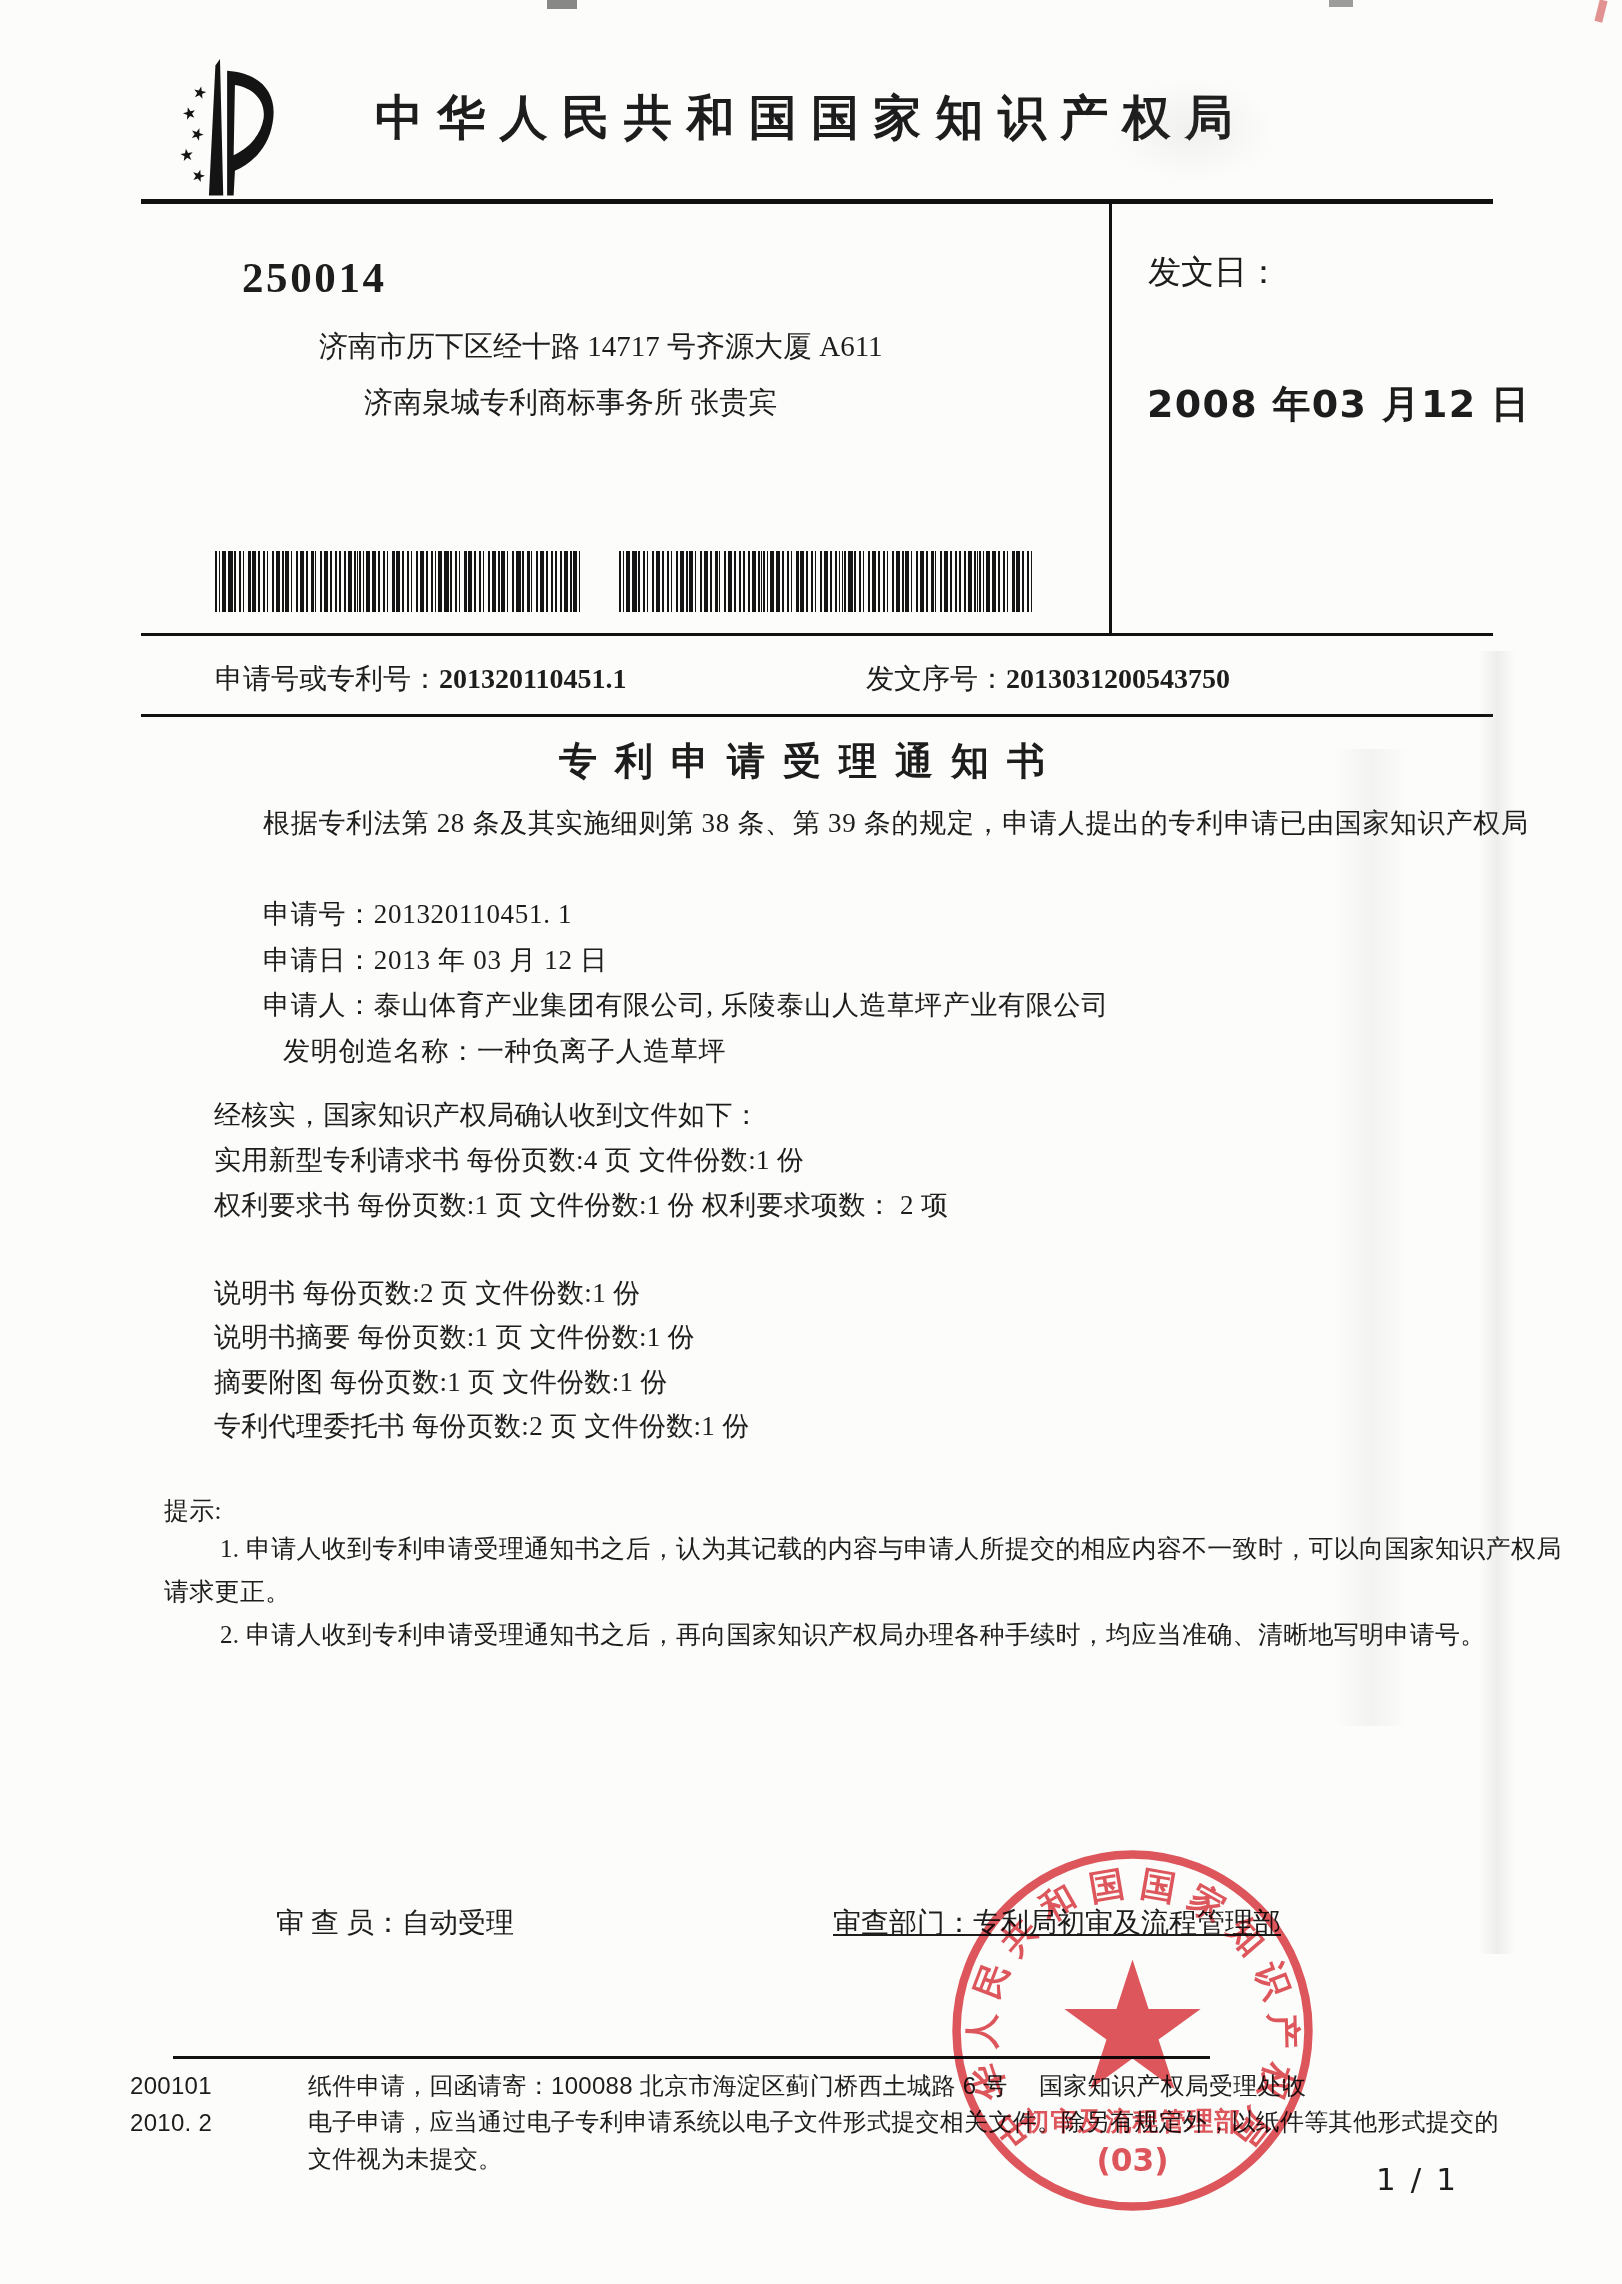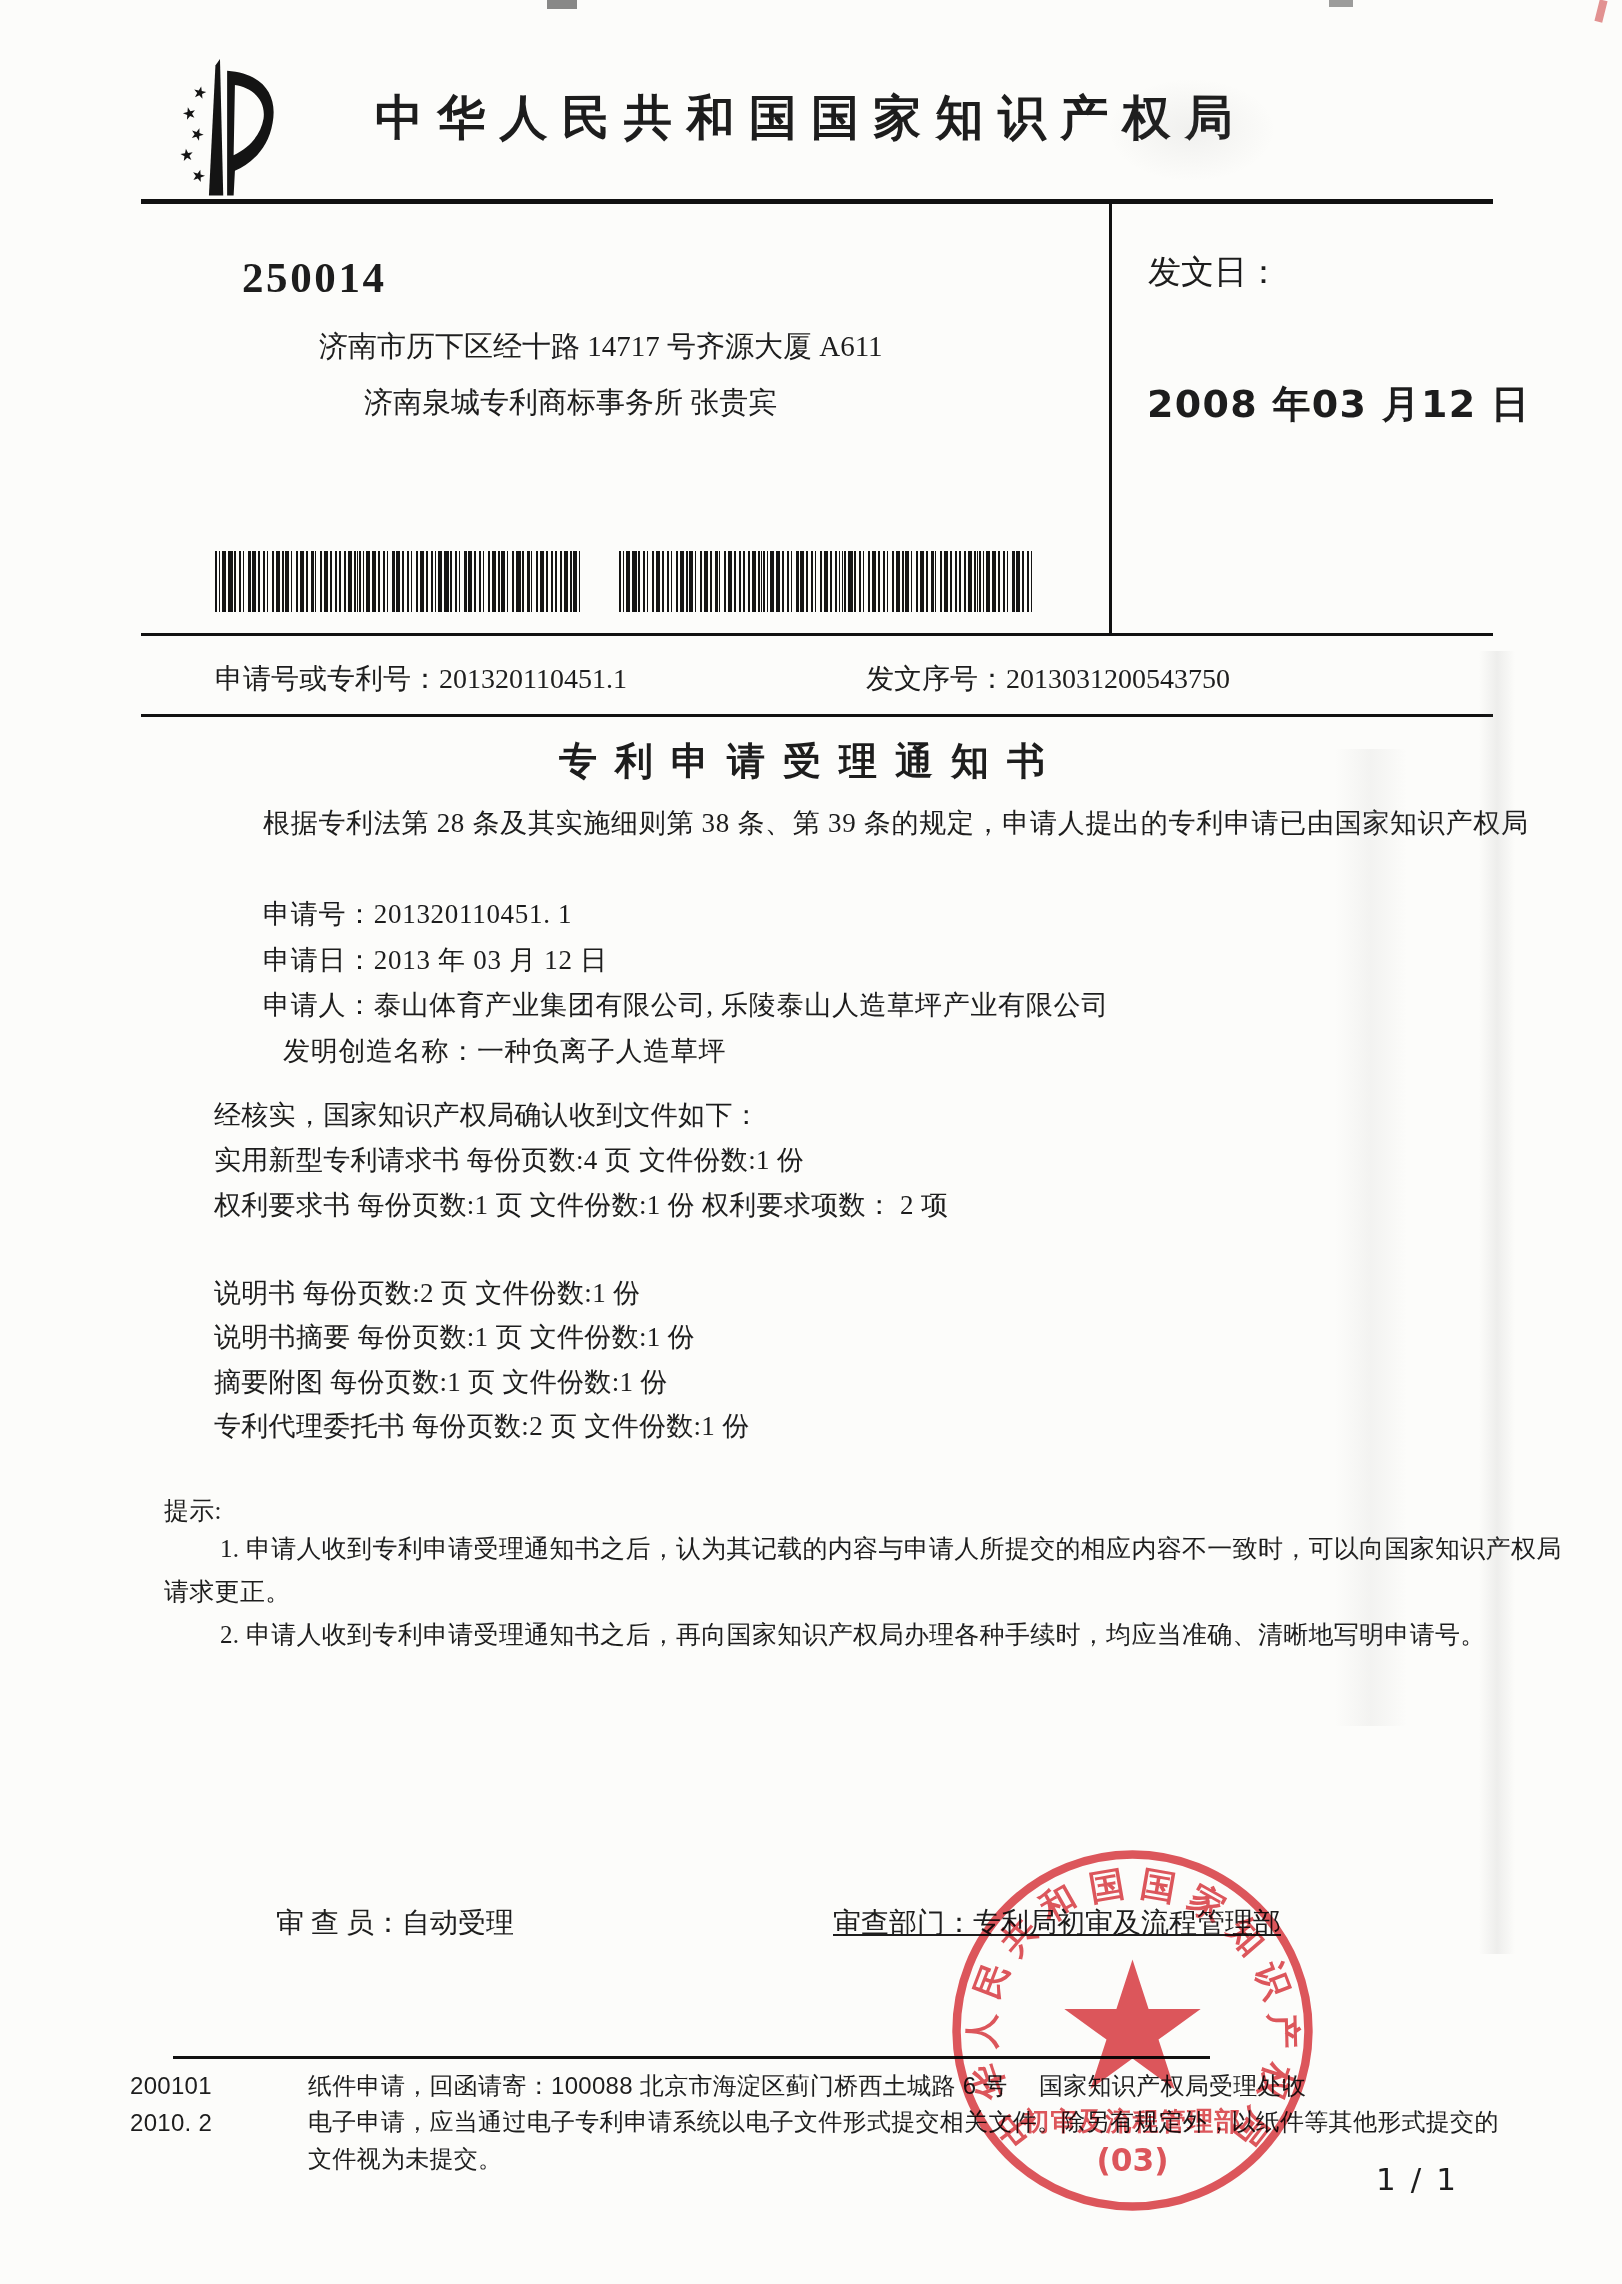--- a/index.html
+++ b/index.html
@@ -26,21 +26,21 @@
   .issue-label{left:1148px;top:254px;font-size:33px;}
   .issue-date{left:1147px;top:383px;font-size:38px;font-weight:bold;
     font-family:"DejaVu Sans","Liberation Sans",sans-serif;letter-spacing:1.3px;}
   .barcode{
     position:absolute;height:61px;
     background-image:
       repeating-linear-gradient(90deg,#141414 0 2px,transparent 2px 3.9px,#141414 3.9px 5.2px,transparent 5.2px 9px,#141414 9px 11px,transparent 11px 13px,#141414 13px 17px,transparent 17px 19.5px,#141414 19.5px 21px,transparent 21px 24px),
       repeating-linear-gradient(90deg,transparent 0 7.2px,#141414 7.2px 8.5px,transparent 8.5px 15.6px,#141414 15.6px 17.6px,transparent 17.6px 27px);
   }
   .refrow{font-size:28px;}
-  .refval{font-weight:normal;}
+  .refval{font-weight:bold;}
   .notice-title{
     left:0;right:0;top:740px;text-align:center;
     font-size:38px;font-weight:bold;letter-spacing:18px;
   }
   .body42{font-size:27px;letter-spacing:0.7px;}
   .list41{font-size:27px;letter-spacing:0.3px;}
   .tip38{font-size:25px;letter-spacing:0.3px;}
   .sign43{font-size:28px;}
   .foot37{font-size:24px;letter-spacing:0.3px;
     font-family:"Liberation Sans","DejaVu Sans",sans-serif;margin-left:34px;}

